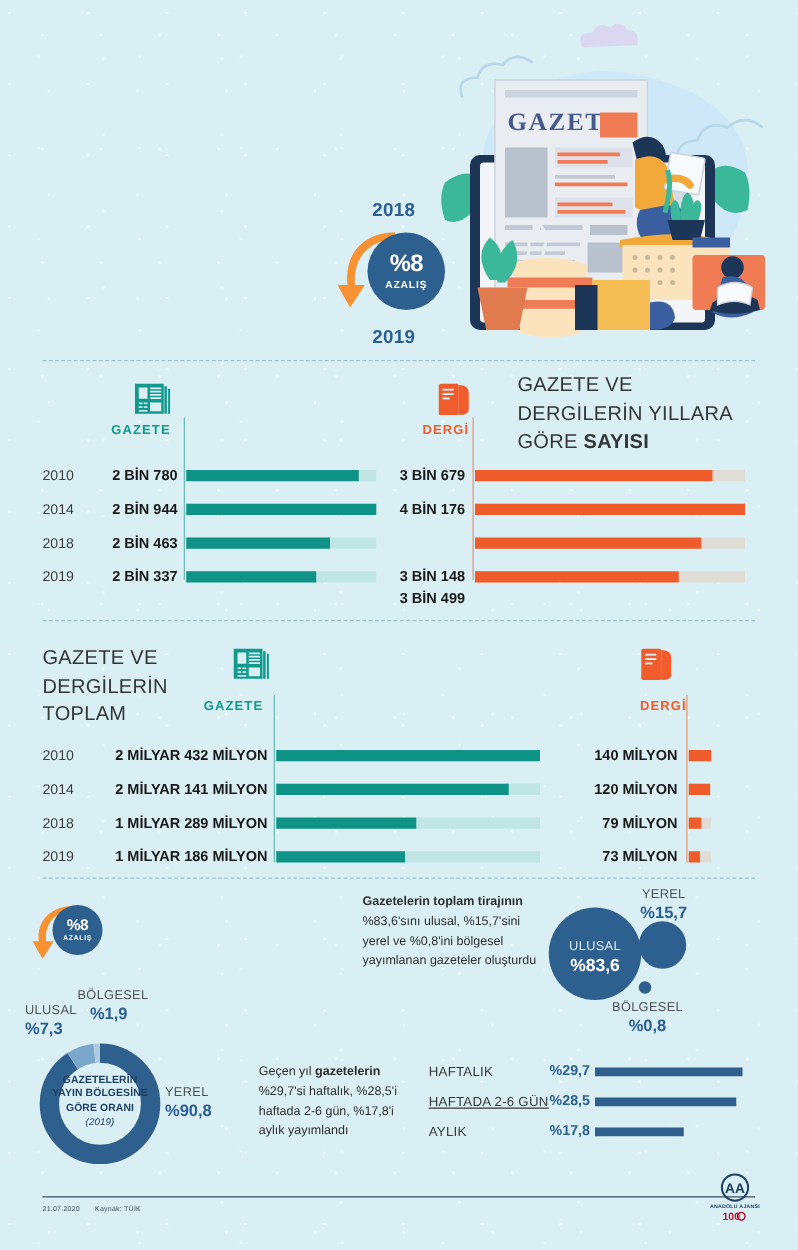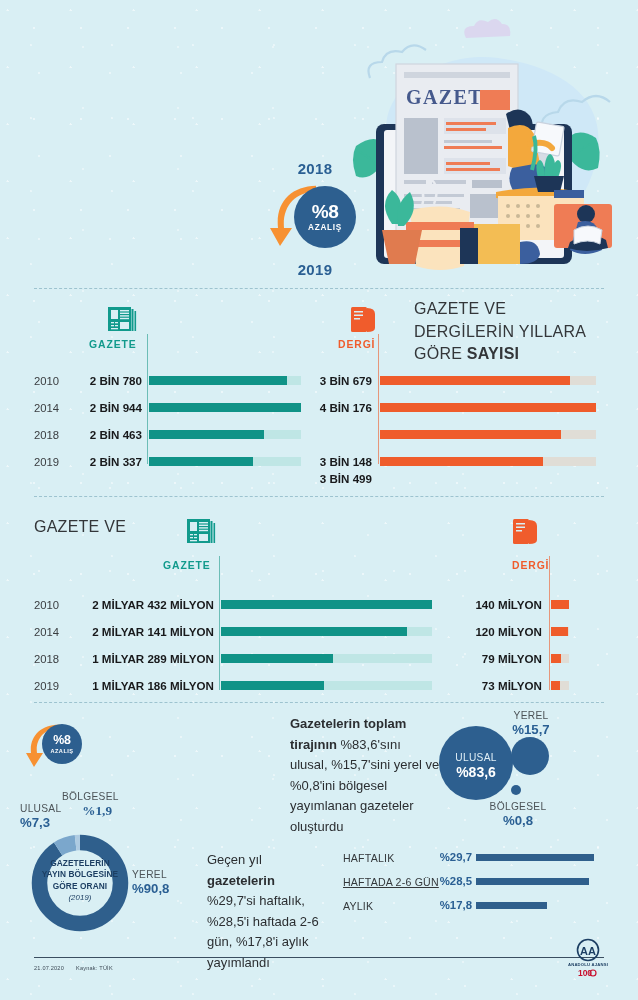--- a/index.html
+++ b/index.html
@@ -77,21 +77,21 @@
   .o-fg { background:#ef5c2b; }
 
   
   .ic-news, .ic-mag { position:absolute; }
 
   
   .sec2 { position:absolute; left:0; top:508px; width:638px; height:190px; }
 
   
   .sec3 { position:absolute; left:0; top:706px; width:638px; height:230px; }
-  .body-txt { font-size:13px; line-height:1.58; color:#2b2e31; }
+  .body-txt { font-size:10px; line-height:1.58; color:#2b2e31; }
   .body-txt b { font-weight:700; }
 
   .mini-badge { position:absolute; width:62px; height:46px; }
   .mini-circ { position:absolute; left:16px; top:4px; width:40px; height:40px;
     border-radius:50%; background:#2d5f8f; color:#fff;
     display:flex; flex-direction:column; justify-content:center; align-items:center; }
   .mini-circ .b { font-size:12.4px; font-weight:700; line-height:1; letter-spacing:-.3px;}
   .mini-circ .s { font-size:5.6px; font-weight:700; letter-spacing:.5px; margin-top:1.5px;}
 
   .bub-lab { position:absolute; font-size:10.2px; color:#4c5357; letter-spacing:.3px;
@@ -350,20 +350,21 @@
       <div class="fg o-fg" style="width:75.4%"></div>
   </div>
 </div>
 
 <div class="divider" style="top:496px"></div>
 
 <div class="sec2">
 
   <div class="sec-title" style="position:absolute; left:34px; top:8px; width:160px;">
     <div>GAZETE VE</div>
+    <div>DERGİLERİN TOPLAM</div>
   </div>
 
   <svg class="ic-news" style="left:186px; top:8px;" width="30" height="30" viewBox="0 0 30 30">
     <rect x="1" y="3" width="23" height="24" fill="#119a8c"></rect>
     <rect x="24.5" y="5" width="2" height="22" fill="#119a8c"></rect>
     <rect x="27.5" y="7" width="1.6" height="20" fill="#119a8c"></rect>
     <rect x="4" y="6" width="7" height="9" fill="#d9eff4"></rect>
     <g fill="#d9eff4">
         <rect x="13" y="6" width="9" height="1.4"></rect>
         <rect x="13" y="8.6" width="9" height="1.4"></rect>
@@ -474,21 +475,21 @@
 
   <div class="bub-lab" style="left:496px; top:4px; width:70px;">YEREL</div>
   <div class="bub-val" style="left:496px; top:16px; width:70px;">%15,7</div>
 
   <div class="bub-lab" style="left:472px; top:95px; width:92px;">BÖLGESEL</div>
   <div class="bub-val" style="left:472px; top:107px; width:92px;">%0,8</div>
 
   <div class="bub-lab" style="left:20px; top:97px; width:54px; text-align:left;">ULUSAL</div>
   <div class="bub-val" style="left:20px; top:109px; width:46px; text-align:left;">%7,3</div>
   <div class="bub-lab" style="left:62px; top:85px; width:74px; text-align:left;">BÖLGESEL</div>
-  <div class="bub-val" style="left:62px; top:97px; width:50px; text-align:right;font-family:Liberation Serif, serif;">%1,9</div>
+  <div class="bub-val" style="left:62px; top:97px; width:50px; text-align:center;">%1,9</div>
 
   <svg style="position:absolute; left:12px; top:122px;" width="136" height="110" viewBox="0 0 136 110">
 
     <circle cx="68" cy="55" r="40.5" fill="none" stroke="#2f5f8c" stroke-width="15.5" stroke-dasharray="231.0 23.4" stroke-dashoffset="0" transform="rotate(-90 68 55)"></circle>
 
     <circle cx="68" cy="55" r="40.5" fill="none" stroke="#7ba7cc" stroke-width="15.5" stroke-dasharray="18.6 235.8" stroke-dashoffset="-231.0" transform="rotate(-90 68 55)"></circle>
 
     <circle cx="68" cy="55" r="40.5" fill="none" stroke="#aecbe2" stroke-width="15.5" stroke-dasharray="4.8 249.6" stroke-dashoffset="-249.6" transform="rotate(-90 68 55)"></circle>
   </svg>
 

